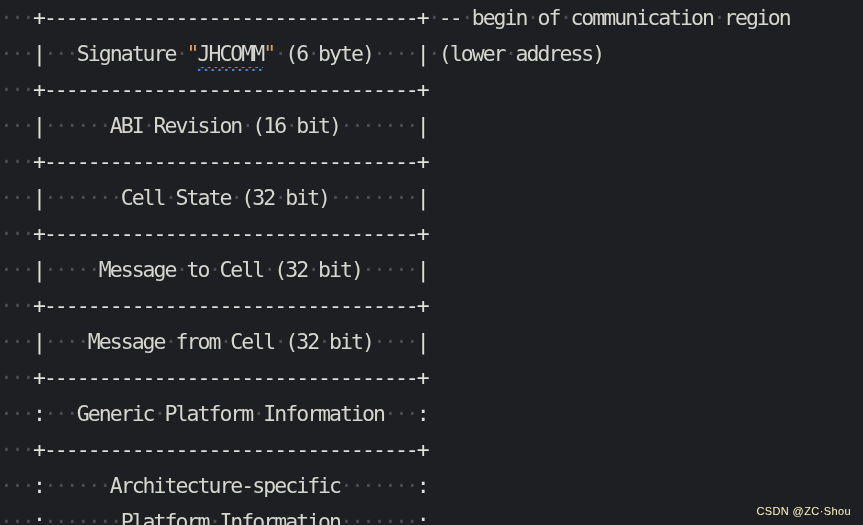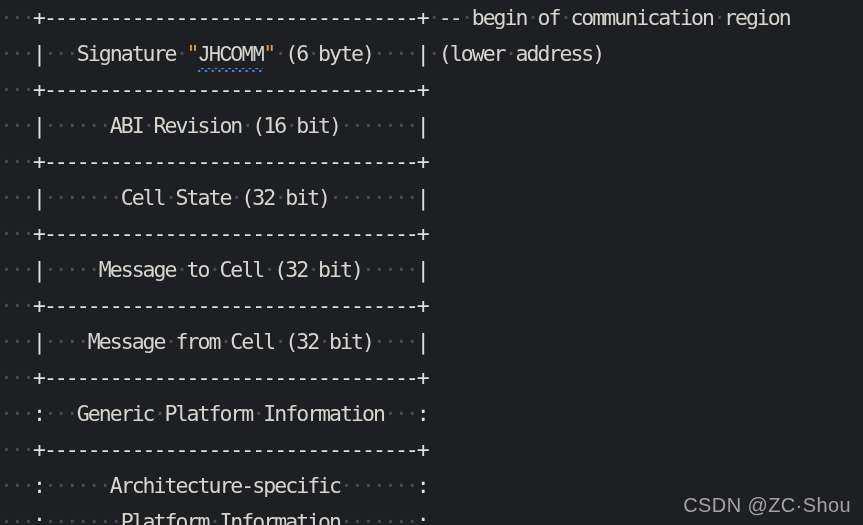--- a/index.html
+++ b/index.html
@@ -41,43 +41,42 @@
   
   .c-plain   { color: #d6d6cf; }
   .c-box     { color: #dfe0db; }
   .c-space   { color: #4a4c50; }
   .c-string  { color: #d9a05b; }
 
   
   .squiggle {
     position: relative;
     display: inline-block;
-    font-family: Liberation Mono, monospace;
   }
   .squiggle::after {
     content: "";
     position: absolute;
     left: 0;
     right: 0;
     bottom: 1px;
     height: 4px;
     background-image:
       radial-gradient(circle at 2px 3px, #4d86d6 1.3px, transparent 1.6px),
       radial-gradient(circle at 5.4px 0px, #4d86d6 1.3px, transparent 1.6px);
     background-size: 6.8px 4px;
     background-repeat: repeat-x;
   }
 
   #watermark {
     position: absolute;
     right: 12px;
     bottom: 8px;
     font-family: "Liberation Sans", sans-serif;
-    font-size: 20px;
-    color: #a3a3a3;
+    font-size: 11px;
+    color: #fef9c3;
     letter-spacing: 0.4px;
     user-select: none;
   }
 </style>
 </head>
 <body>
 
 <div id="editor">
 
   <div id="code-body">

